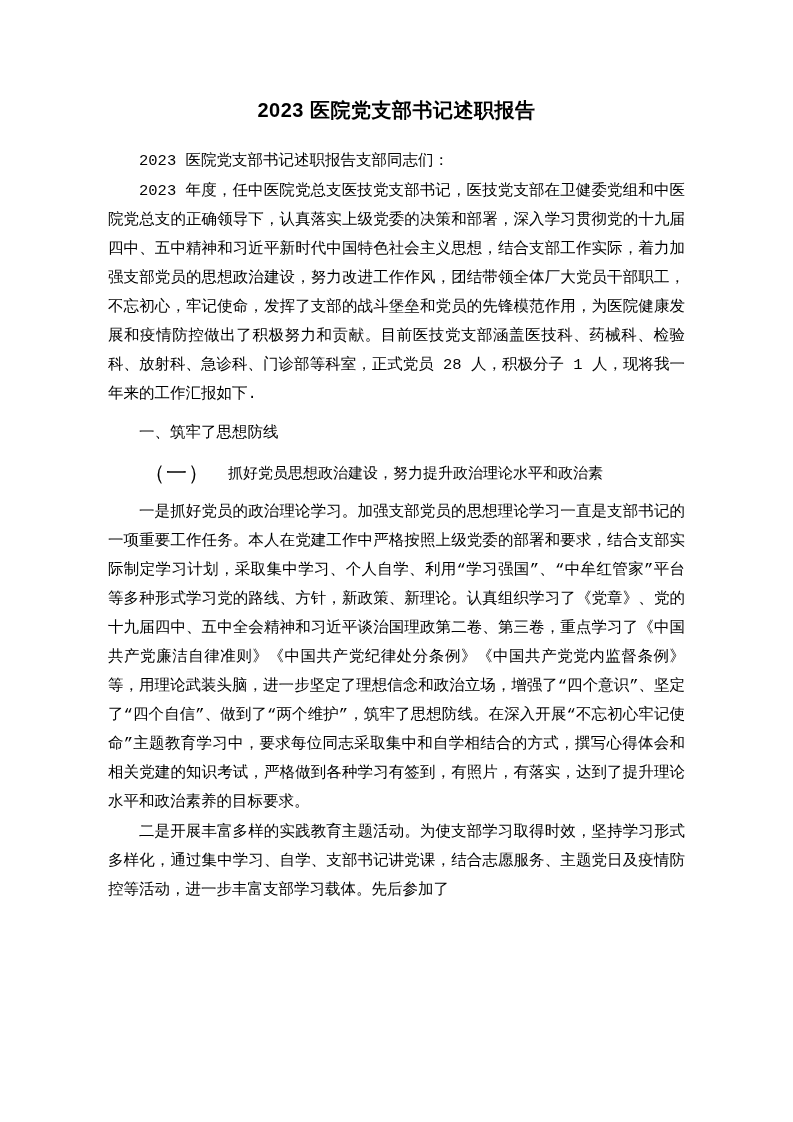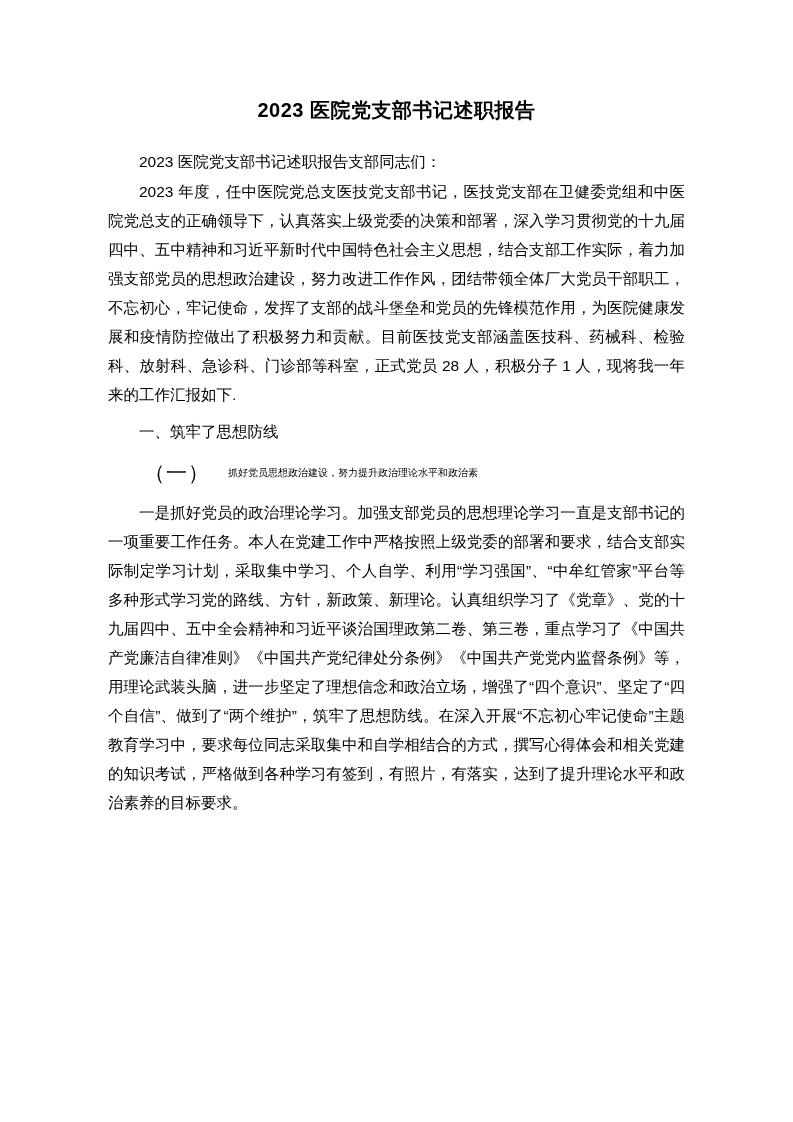--- a/index.html
+++ b/index.html
@@ -29,20 +29,21 @@
     margin: 0 0 22px 0;
     line-height: 1.5;
   }
   .para {
     font-size: 15.5px;
     line-height: 29px;
     text-align: justify;
     text-justify: inter-ideograph;
     margin: 0 0 1px 0;
     word-break: break-all;
+    font-family: Liberation Mono, monospace;
   }
   .indent-2 {
     text-indent: 2em;
   }
   .section-head {
     font-size: 15.5px;
     line-height: 29px;
     margin: 8px 0 4px 0;
     text-indent: 2em;
   }
@@ -53,21 +54,21 @@
     padding-left: 36px;
   }
   .sub-head-num {
     font-size: 21px;
     line-height: 30px;
     flex: 0 0 auto;
     white-space: nowrap;
     letter-spacing: 1px;
   }
   .sub-head-text {
-    font-size: 10px;
+    font-size: 15px;
     line-height: 29px;
     margin-left: 18px;
     text-align: justify;
     word-break: break-all;
   }
 </style>
 </head>
 <body>
 
 <div class="page">
@@ -80,14 +81,15 @@
 
   <p class="section-head">一、筑牢了思想防线</p>
 
   <div class="sub-head-wrap">
     <span class="sub-head-num">（一）</span>
     <span class="sub-head-text">抓好党员思想政治建设，努力提升政治理论水平和政治素</span>
   </div>
 
   <p class="para indent-2">一是抓好党员的政治理论学习。加强支部党员的思想理论学习一直是支部书记的一项重要工作任务。本人在党建工作中严格按照上级党委的部署和要求，结合支部实际制定学习计划，采取集中学习、个人自学、利用“学习强国”、“中牟红管家”平台等多种形式学习党的路线、方针，新政策、新理论。认真组织学习了《党章》、党的十九届四中、五中全会精神和习近平谈治国理政第二卷、第三卷，重点学习了《中国共产党廉洁自律准则》《中国共产党纪律处分条例》《中国共产党党内监督条例》等，用理论武装头脑，进一步坚定了理想信念和政治立场，增强了“四个意识”、坚定了“四个自信”、做到了“两个维护”，筑牢了思想防线。在深入开展“不忘初心牢记使命”主题教育学习中，要求每位同志采取集中和自学相结合的方式，撰写心得体会和相关党建的知识考试，严格做到各种学习有签到，有照片，有落实，达到了提升理论水平和政治素养的目标要求。</p>
 
+  <p class="para indent-2">二是开展丰富多样的实践教育主题活动。为使支部学习取得时效，坚持学习形式多样化，通过集中学习、自学、支部书记讲党课，结合志愿服务、主题党日及疫情防控等活动，进一步丰富支部学习载体。先后参加了</p>
 
 </div>
 
 </body></html>

